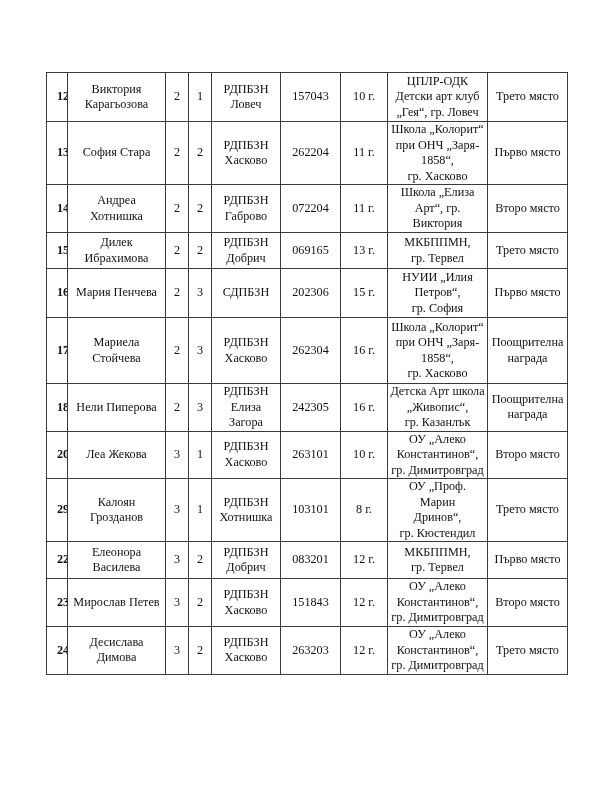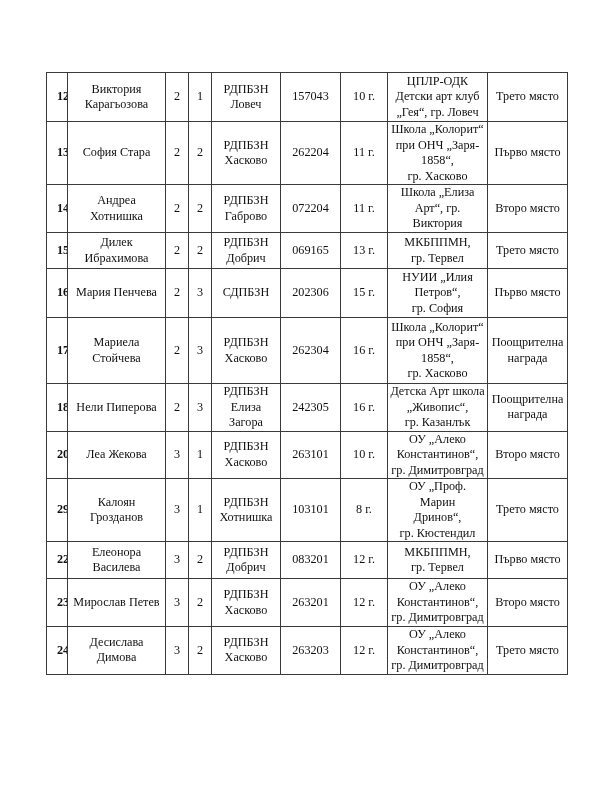--- a/index.html
+++ b/index.html
@@ -300,21 +300,21 @@
           <td class="c-num">23.</td>
           <td>
             <span class="line">Мирослав Петев</span>
           </td>
           <td>3</td>
           <td>2</td>
           <td>
             <span class="line">РДПБЗН</span>
             <span class="line">Хасково</span>
           </td>
-          <td>263201</td>
+          <td>151843</td>
           <td>12 г.</td>
           <td>
             <span class="line">ОУ „Алеко</span>
             <span class="line">Константинов“,</span>
             <span class="line">гр. Димитровград</span>
           </td>
           <td>
             <span class="line">Второ място</span>
           </td>
         </tr>

